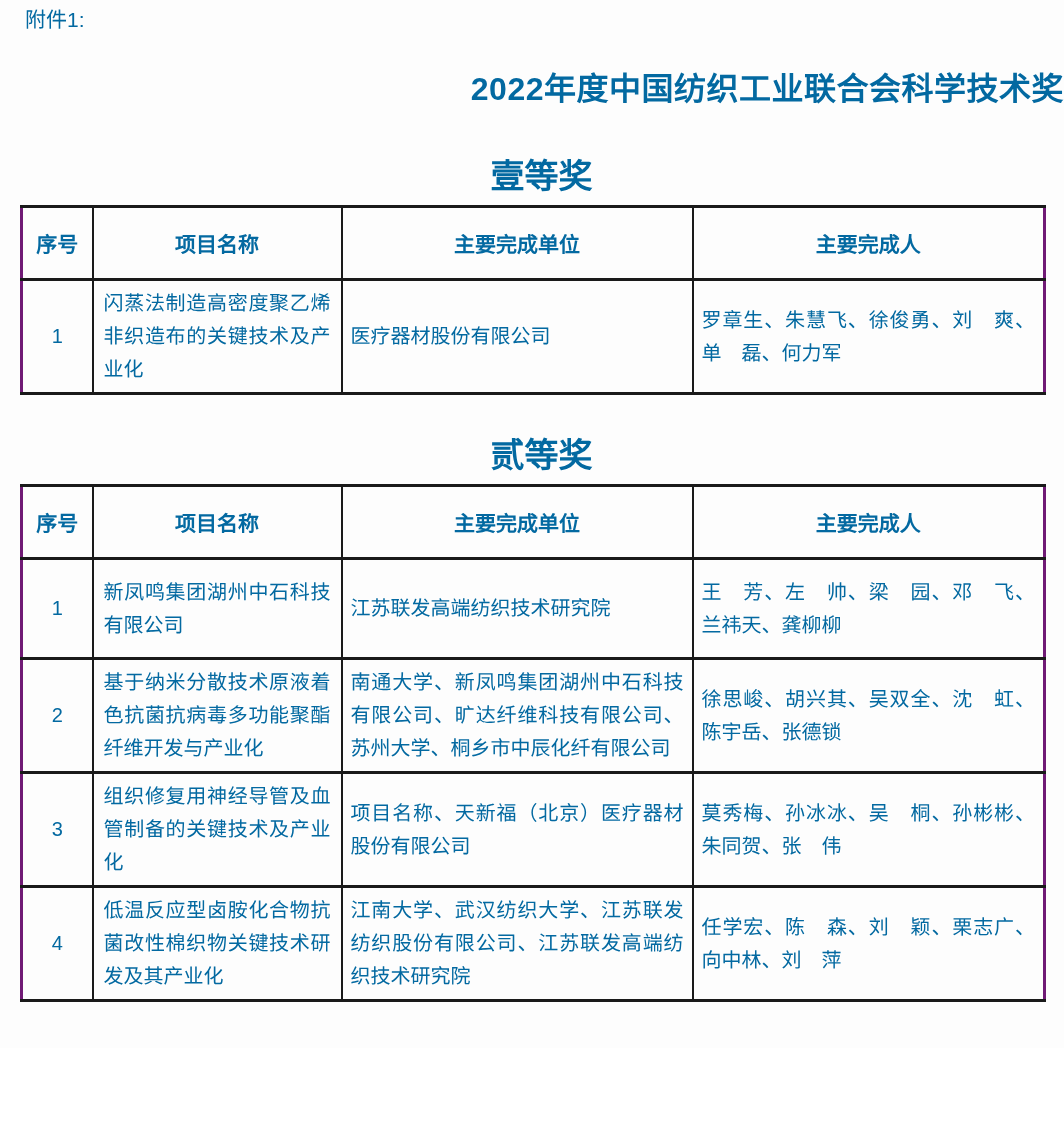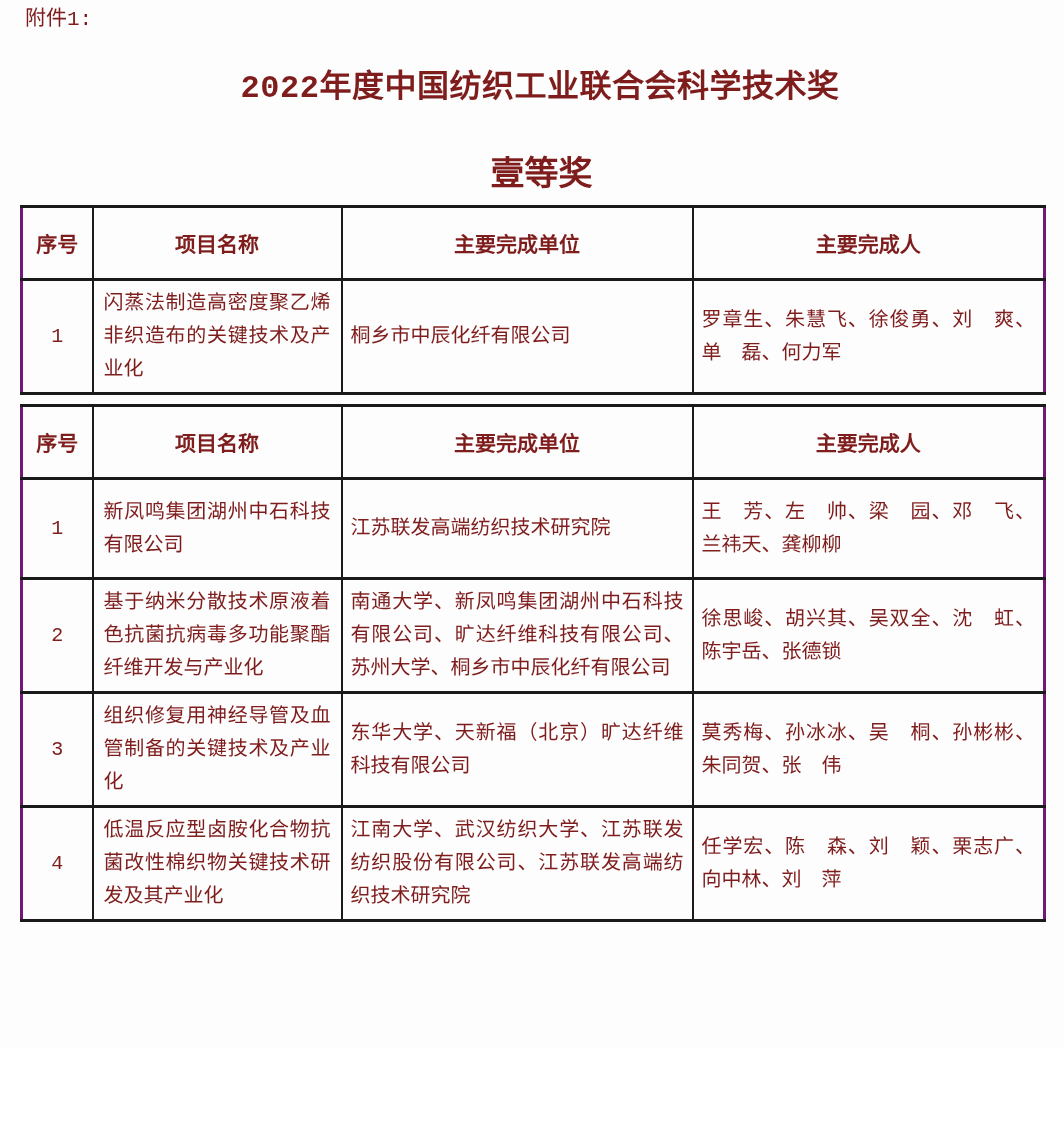--- a/index.html
+++ b/index.html
@@ -1,34 +1,34 @@
 <!DOCTYPE html>
 <html lang="zh-CN"><head>
 <meta charset="utf-8">
 <style>
   html, body { margin: 0; padding: 0; background: #ffffff; }
   .page {
     position: relative;
     width: 1064px;
     height: 1048px;
     background: #fdfdfd;
-    color: #7f1d1d;
-    font-family: Liberation Mono, monospace;
+    color: #0369a1;
+    font-family: Liberation Sans, sans-serif;
     box-sizing: border-box;
     padding-top: 6px;
     overflow: hidden;
   }
   .attachment {
     margin-left: 25px;
     font-size: 21px;
     line-height: 28px;
   }
   .doc-title {
     margin: 34px 0 0 16px;
-    text-align: center;
+    text-align: right;
     font-size: 32px;
     font-weight: 700;
     line-height: 42px;
     letter-spacing: 0.5px;
   }
   .doc-title .title-line { display: block; }
   .section-heading {
     margin: 0;
     text-align: center;
     font-size: 34px;
@@ -97,26 +97,27 @@
         <th>序号</th>
         <th>项目名称</th>
         <th>主要完成单位</th>
         <th>主要完成人</th>
       </tr>
     </thead>
     <tbody>
       <tr>
         <td class="cell-no">1</td>
         <td class="cell-project">闪蒸法制造高密度聚乙烯非织造布的关键技术及产业化</td>
-        <td class="cell-units">桐乡市中辰化纤有限公司</td>
+        <td class="cell-units">医疗器材股份有限公司</td>
         <td class="cell-people">罗章生、朱慧飞、徐俊勇、刘　爽、单　磊、何力军</td>
       </tr>
     </tbody>
   </table>
 
+  <h2 class="section-heading heading-second">贰等奖</h2>
 
   <table class="awards-table t2">
     <colgroup>
       <col style="width:71px">
         <col style="width:249px">
         <col style="width:351px">
         <col style="width:352px">
     </colgroup>
     <thead>
       <tr>
@@ -135,21 +136,21 @@
       </tr>
       <tr>
         <td class="cell-no">2</td>
         <td class="cell-project">基于纳米分散技术原液着色抗菌抗病毒多功能聚酯纤维开发与产业化</td>
         <td class="cell-units">南通大学、新凤鸣集团湖州中石科技有限公司、旷达纤维科技有限公司、苏州大学、桐乡市中辰化纤有限公司</td>
         <td class="cell-people">徐思峻、胡兴其、吴双全、沈　虹、陈宇岳、张德锁</td>
       </tr>
       <tr>
         <td class="cell-no">3</td>
         <td class="cell-project">组织修复用神经导管及血管制备的关键技术及产业化</td>
-        <td class="cell-units">东华大学、天新福（北京）旷达纤维科技有限公司</td>
+        <td class="cell-units">项目名称、天新福（北京）医疗器材股份有限公司</td>
         <td class="cell-people">莫秀梅、孙冰冰、吴　桐、孙彬彬、朱同贺、张　伟</td>
       </tr>
       <tr>
         <td class="cell-no">4</td>
         <td class="cell-project">低温反应型卤胺化合物抗菌改性棉织物关键技术研发及其产业化</td>
         <td class="cell-units">江南大学、武汉纺织大学、江苏联发纺织股份有限公司、江苏联发高端纺织技术研究院</td>
         <td class="cell-people">任学宏、陈　森、刘　颖、栗志广、向中林、刘　萍</td>
       </tr>
     </tbody>
   </table>

